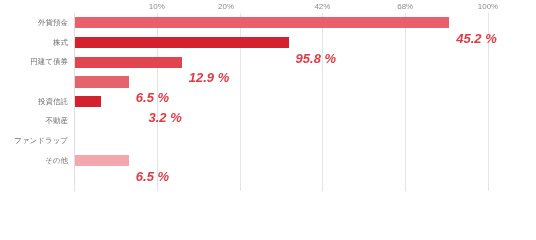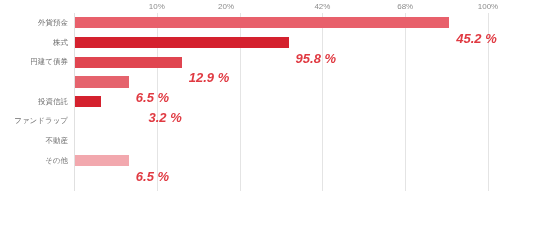--- a/index.html
+++ b/index.html
@@ -165,25 +165,25 @@
         </div>
       </div>
       <div class="bar-row">
         <div class="cat-label">投資信託</div>
         <div class="bar-wrap">
           <div class="bar" style="width: 26.496px; background: rgb(212, 33, 46);"></div>
           <div class="bar-value" style="left: 33.496px; color: rgb(224, 58, 66); margin-left: 40px;">3.2 %</div>
         </div>
       </div>
       <div class="bar-row">
-        <div class="cat-label">ファンドラップ</div>
+        <div class="cat-label">不動産</div>
         <div class="bar-wrap"></div>
       </div>
       <div class="bar-row">
-        <div class="cat-label">不動産</div>
+        <div class="cat-label">ファンドラップ</div>
         <div class="bar-wrap"></div>
       </div>
       <div class="bar-row">
         <div class="cat-label">その他</div>
         <div class="bar-wrap">
           <div class="bar" style="width: 53.82px; background: rgb(242, 168, 174);"></div>
           <div class="bar-value" style="left: 60.82px; color: rgb(224, 58, 66);">6.5 %</div>
         </div>
       </div>
     </div>

